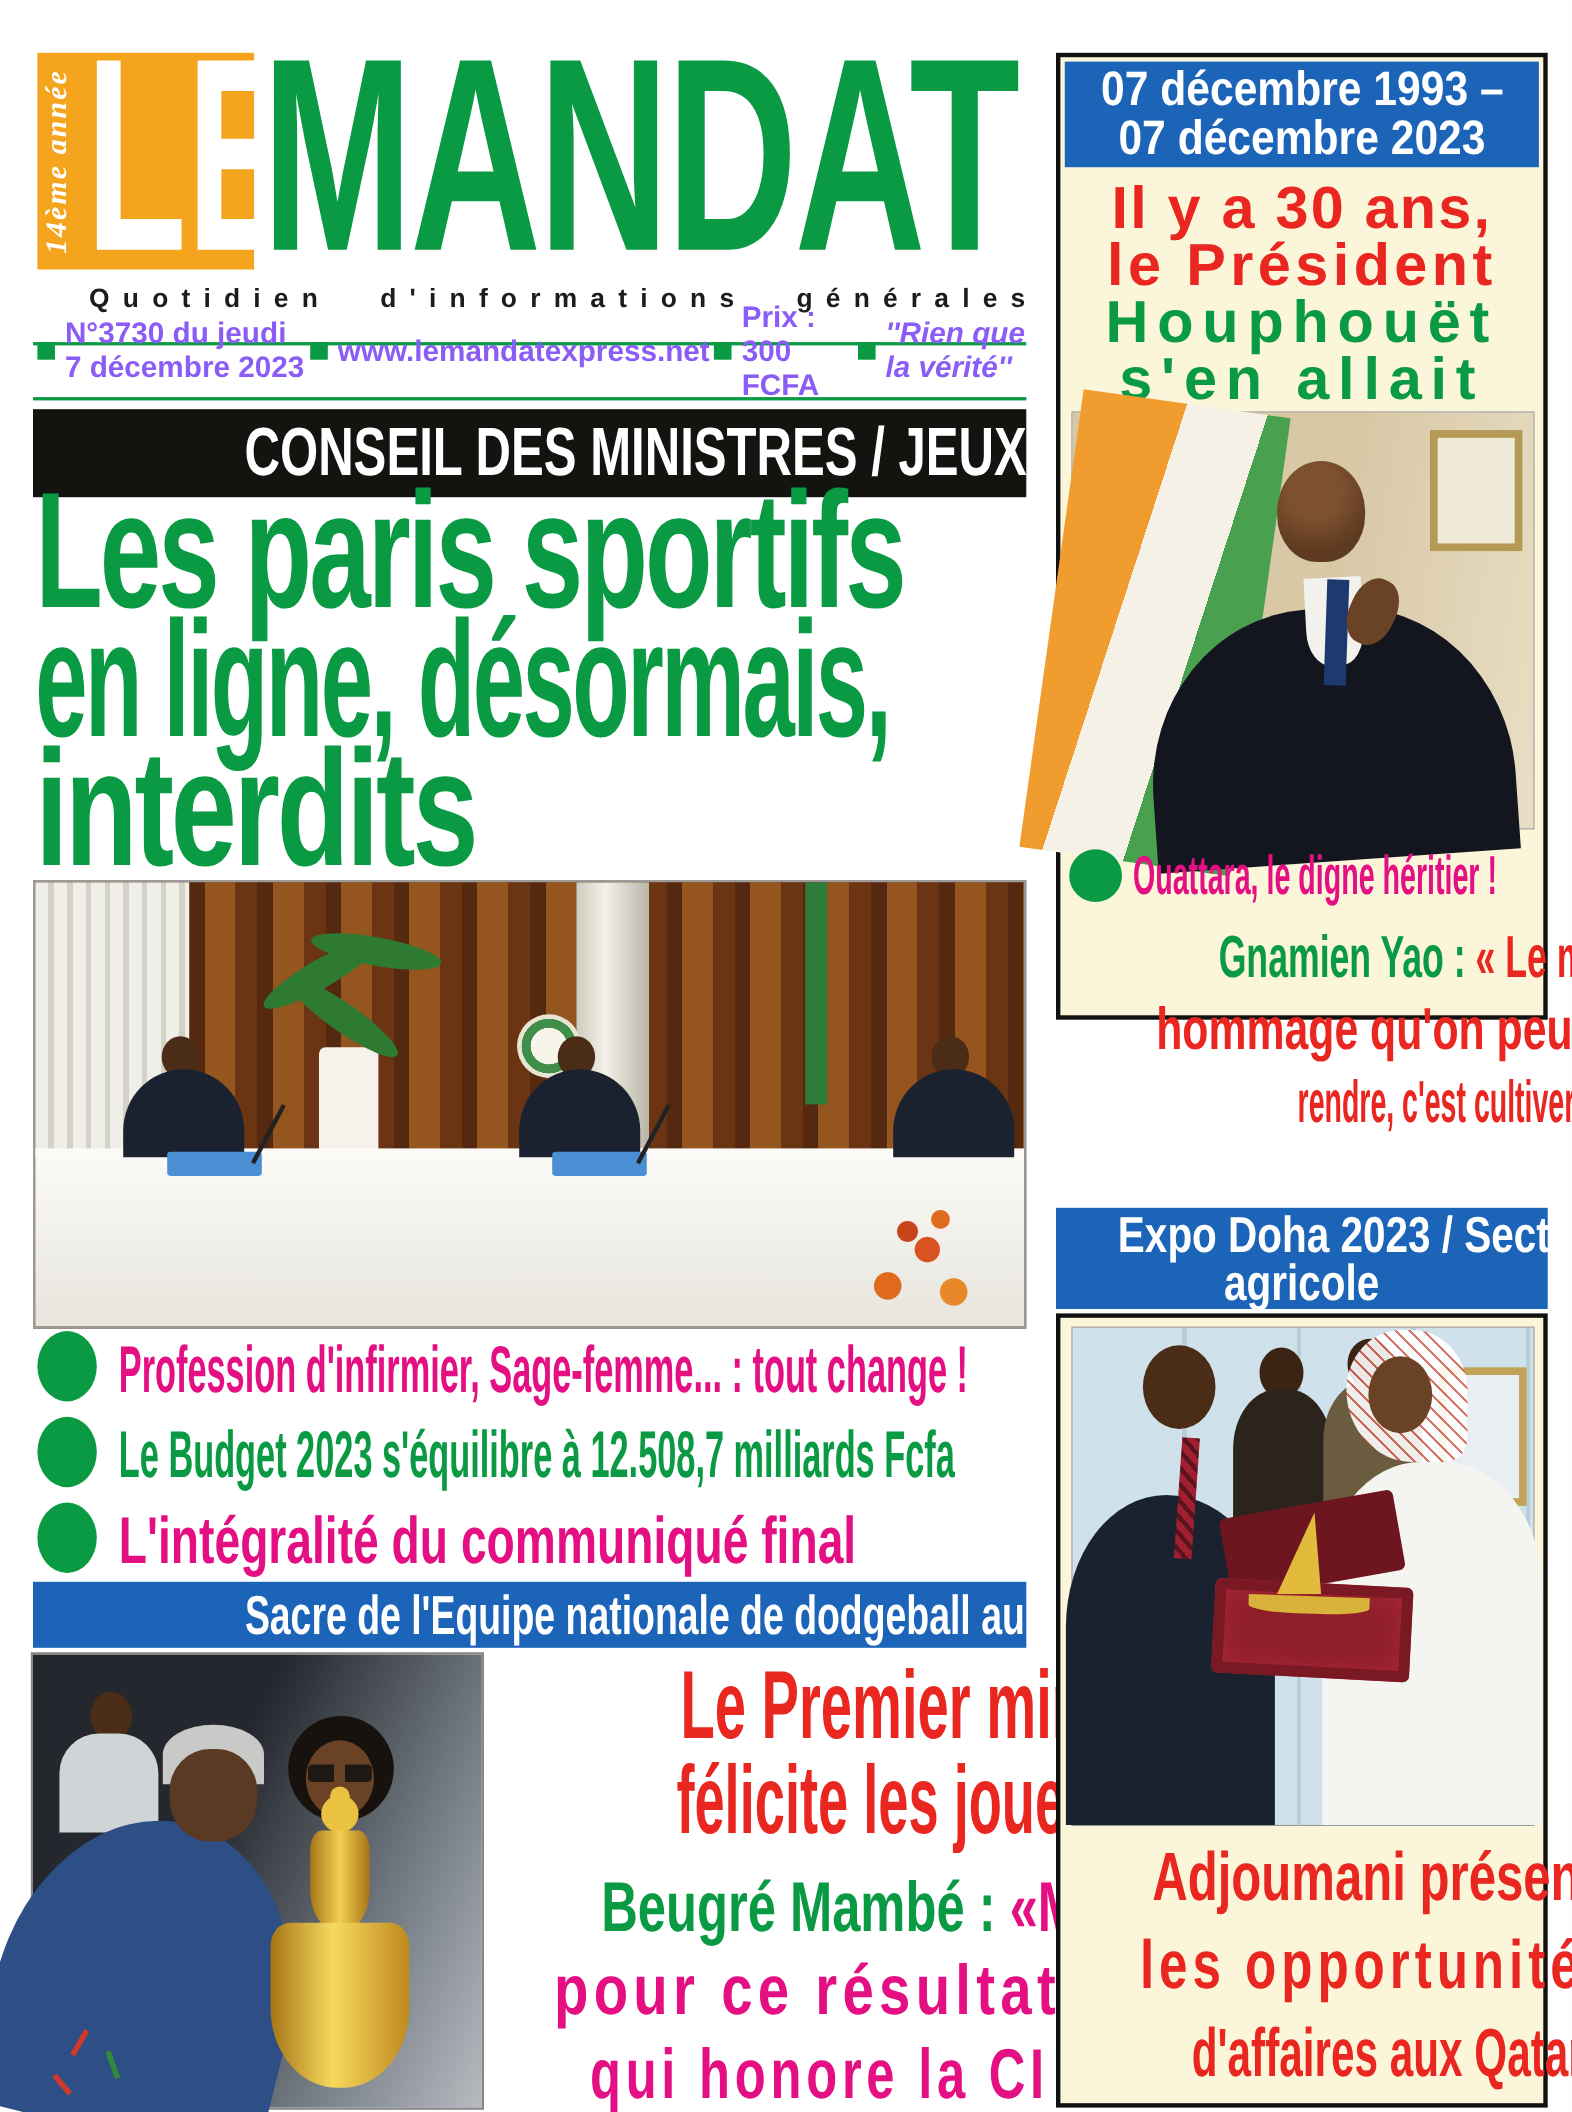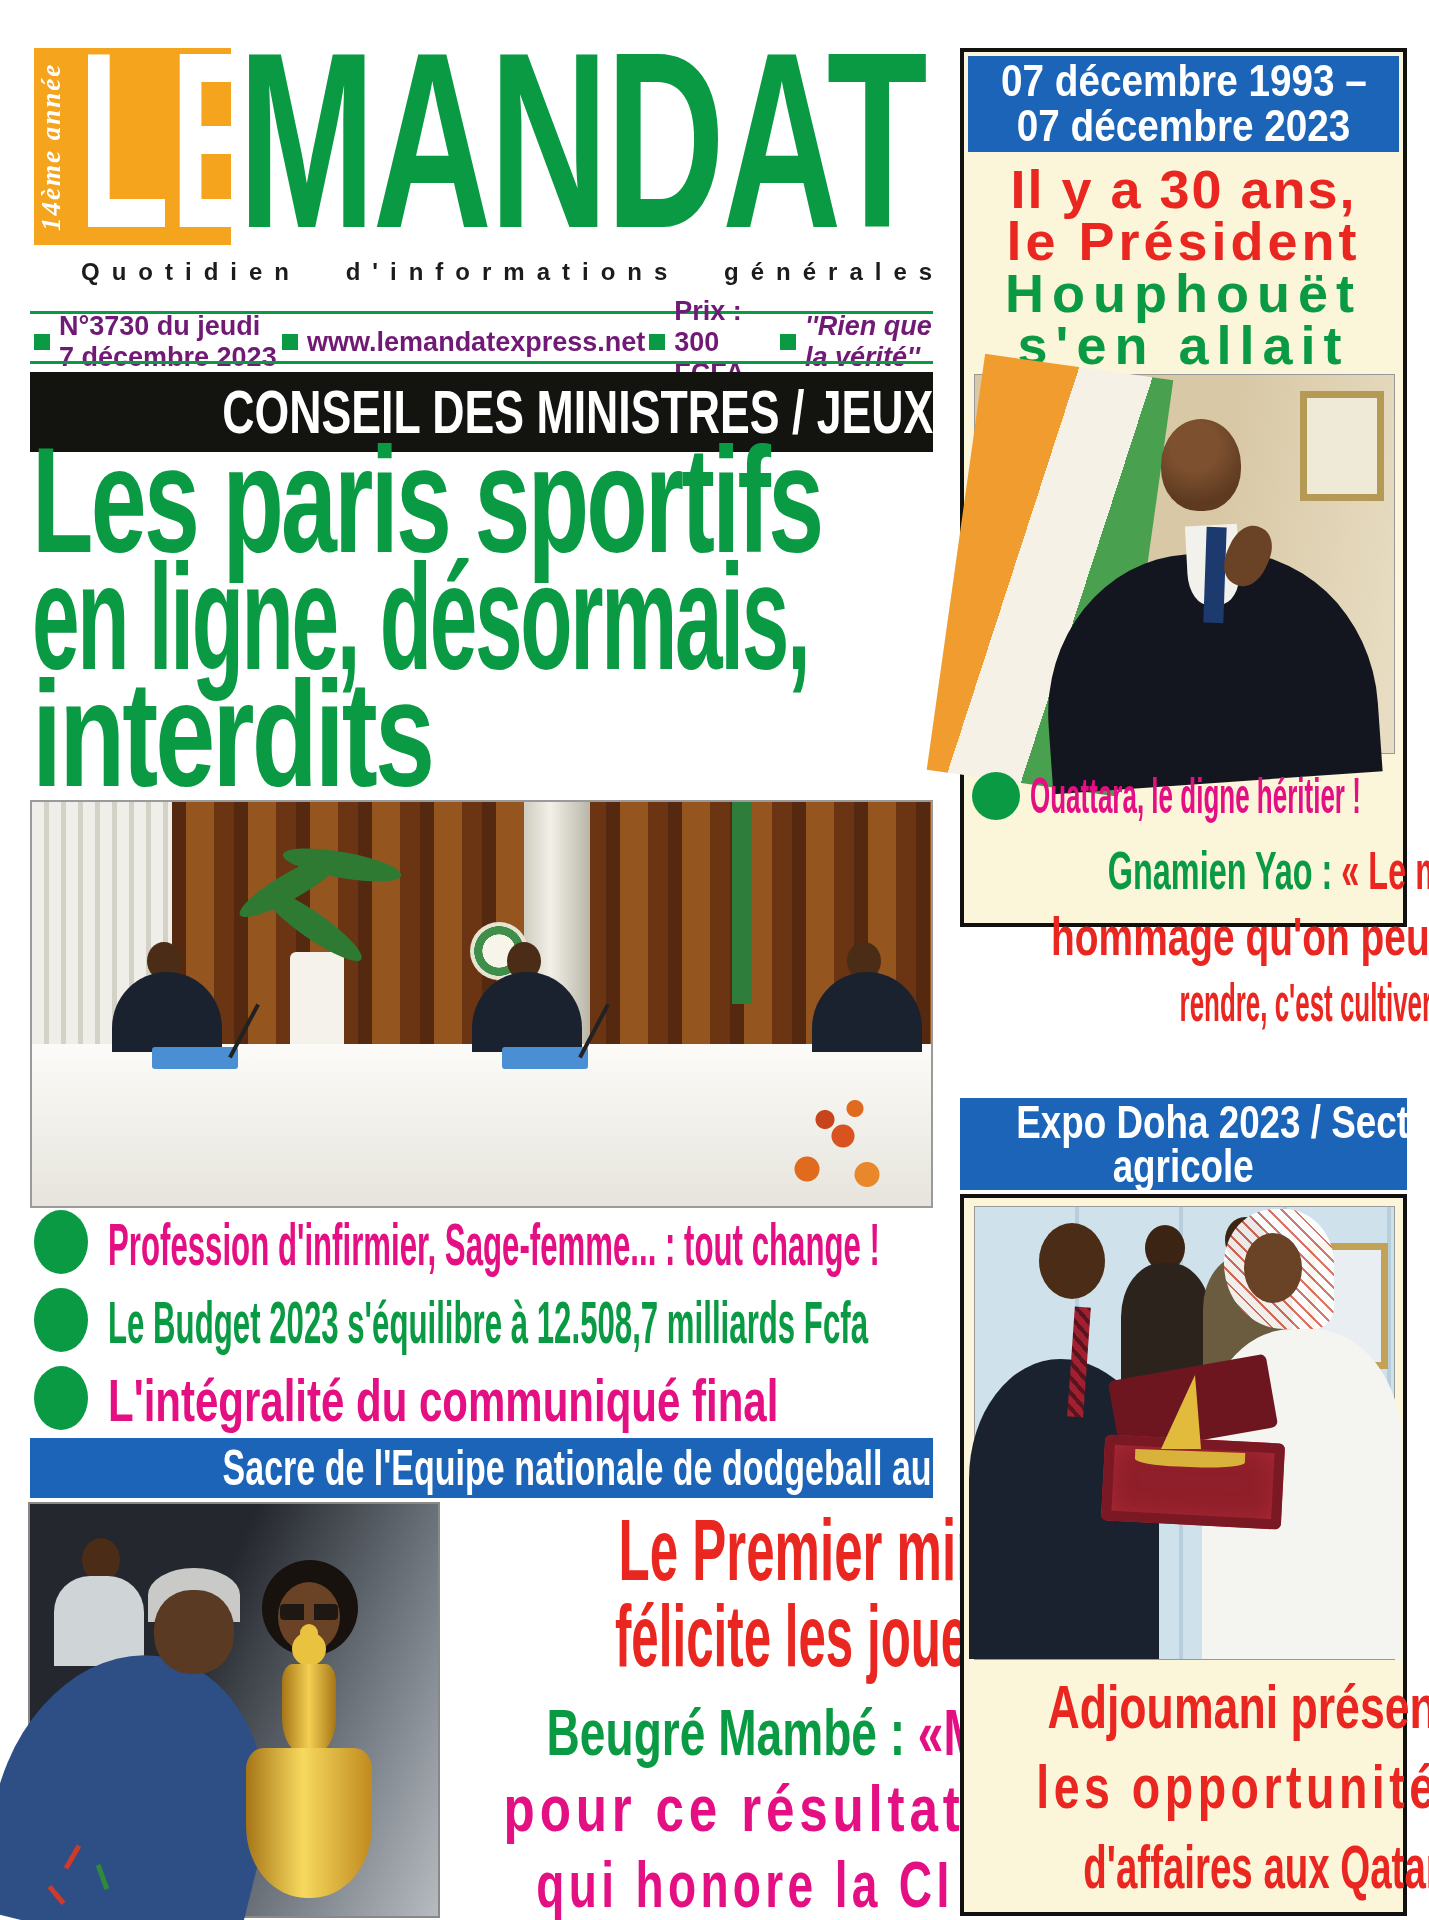--- a/index.html
+++ b/index.html
@@ -19,22 +19,22 @@
   .logo-le{position:absolute;left:44px;top:-32px;width:160px;height:229px;overflow:visible;}
   .logo-le span{font-size:250px;line-height:250px;font-weight:bold;color:#fff;
                 transform:scaleX(.60);transform-origin:left top;display:inline-block;}
   .logo-mandat{left:238px;top:16px;width:700px;height:229px;overflow:visible;}
   .logo-mandat span{font-size:250px;line-height:250px;font-weight:bold;color:#0a9a44;
                     letter-spacing:-4px;transform:scaleX(.66);transform-origin:left top;
                     display:inline-block;}
   .tagline{left:36px;top:258px;width:897px;font-size:24px;font-weight:bold;color:#1c1c1c;
            letter-spacing:12px;word-spacing:26px;white-space:nowrap;overflow:hidden;margin-left:45px;}
   .rule{left:30px;width:903px;height:3px;background:#0a9a44;}
-  .infobar{left:30px;top:321px;width:903px;height:42px;display:flex;align-items:center;
-           font-size:27px;font-weight:bold;color:#701a75;}
+  .infobar{left:30px;top:298px;width:903px;height:42px;display:flex;align-items:center;
+           font-size:27px;font-weight:bold;color:#8b5cf6;}
   .sq{width:16px;height:16px;background:#0a9a44;margin:0 9px 0 4px;flex:0 0 auto;}
   .motto{font-style:italic;}
 
   
   .kicker{left:30px;top:372px;width:903px;height:80px;background:#131310;text-align:center;}
   .kicker span{font-size:62px;line-height:80px;color:#fff;font-weight:bold;
                transform:scaleX(.72);transform-origin:center top;display:inline-block;white-space:nowrap;}
   .headline{left:32px;top:442px;width:903px;color:#0a9a44;font-weight:bold;}
   .hl{height:117px;}
   .hl span{font-size:150px;line-height:117px;letter-spacing:-4px;font-weight:bold;color:#0a9a44;}

